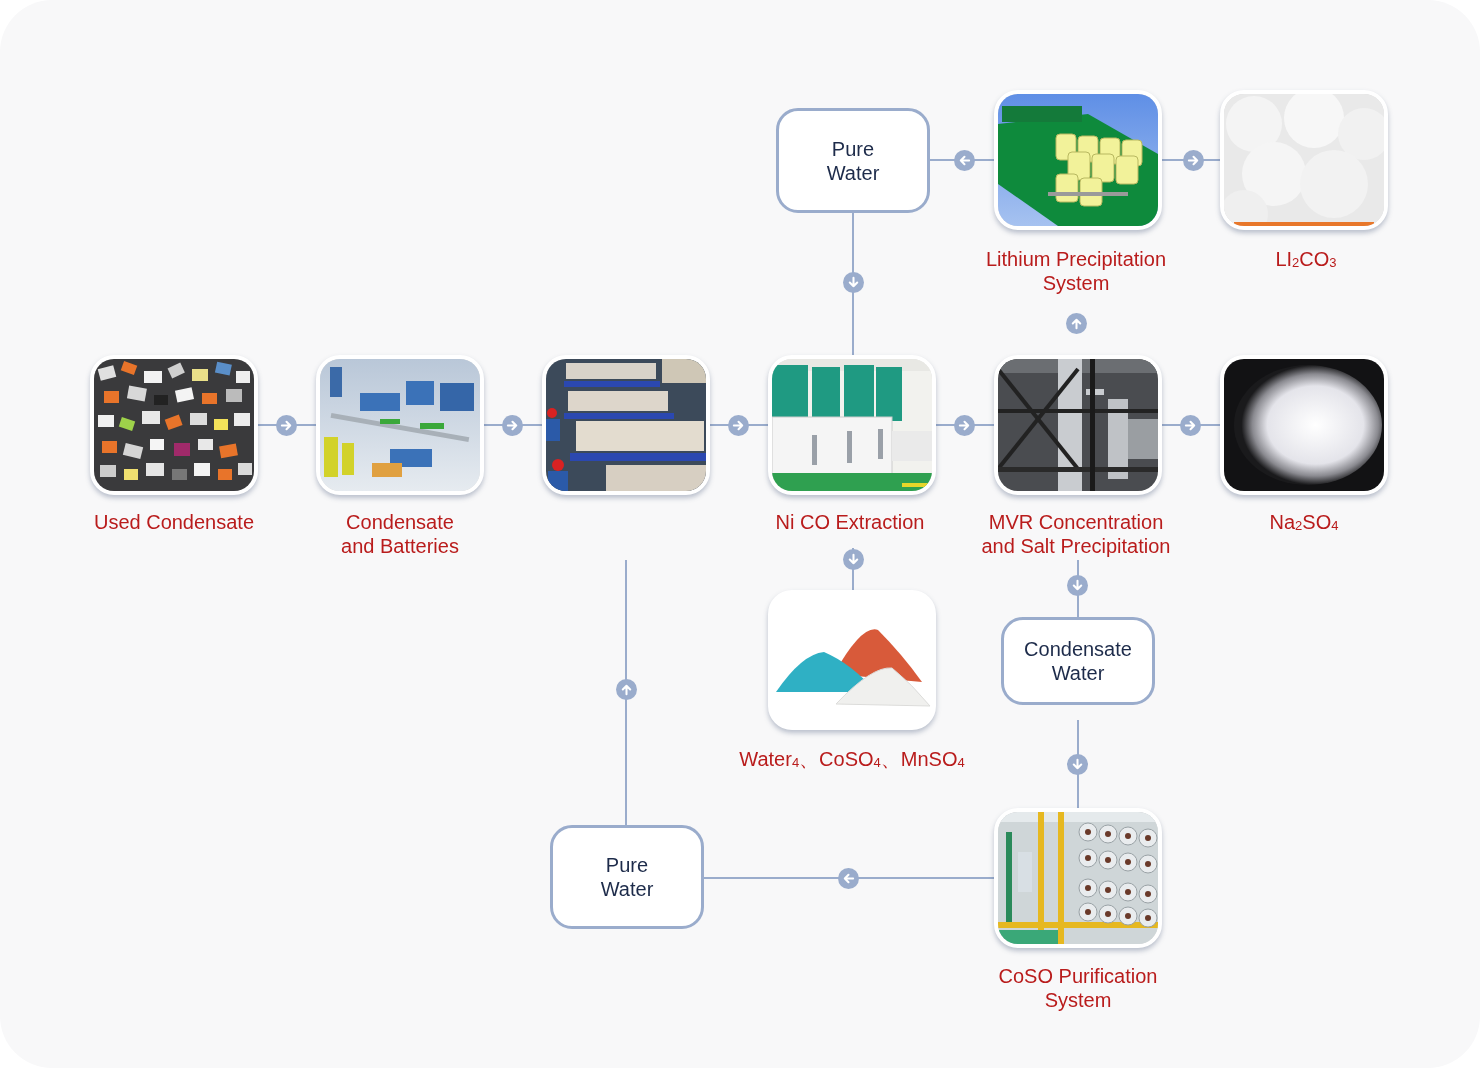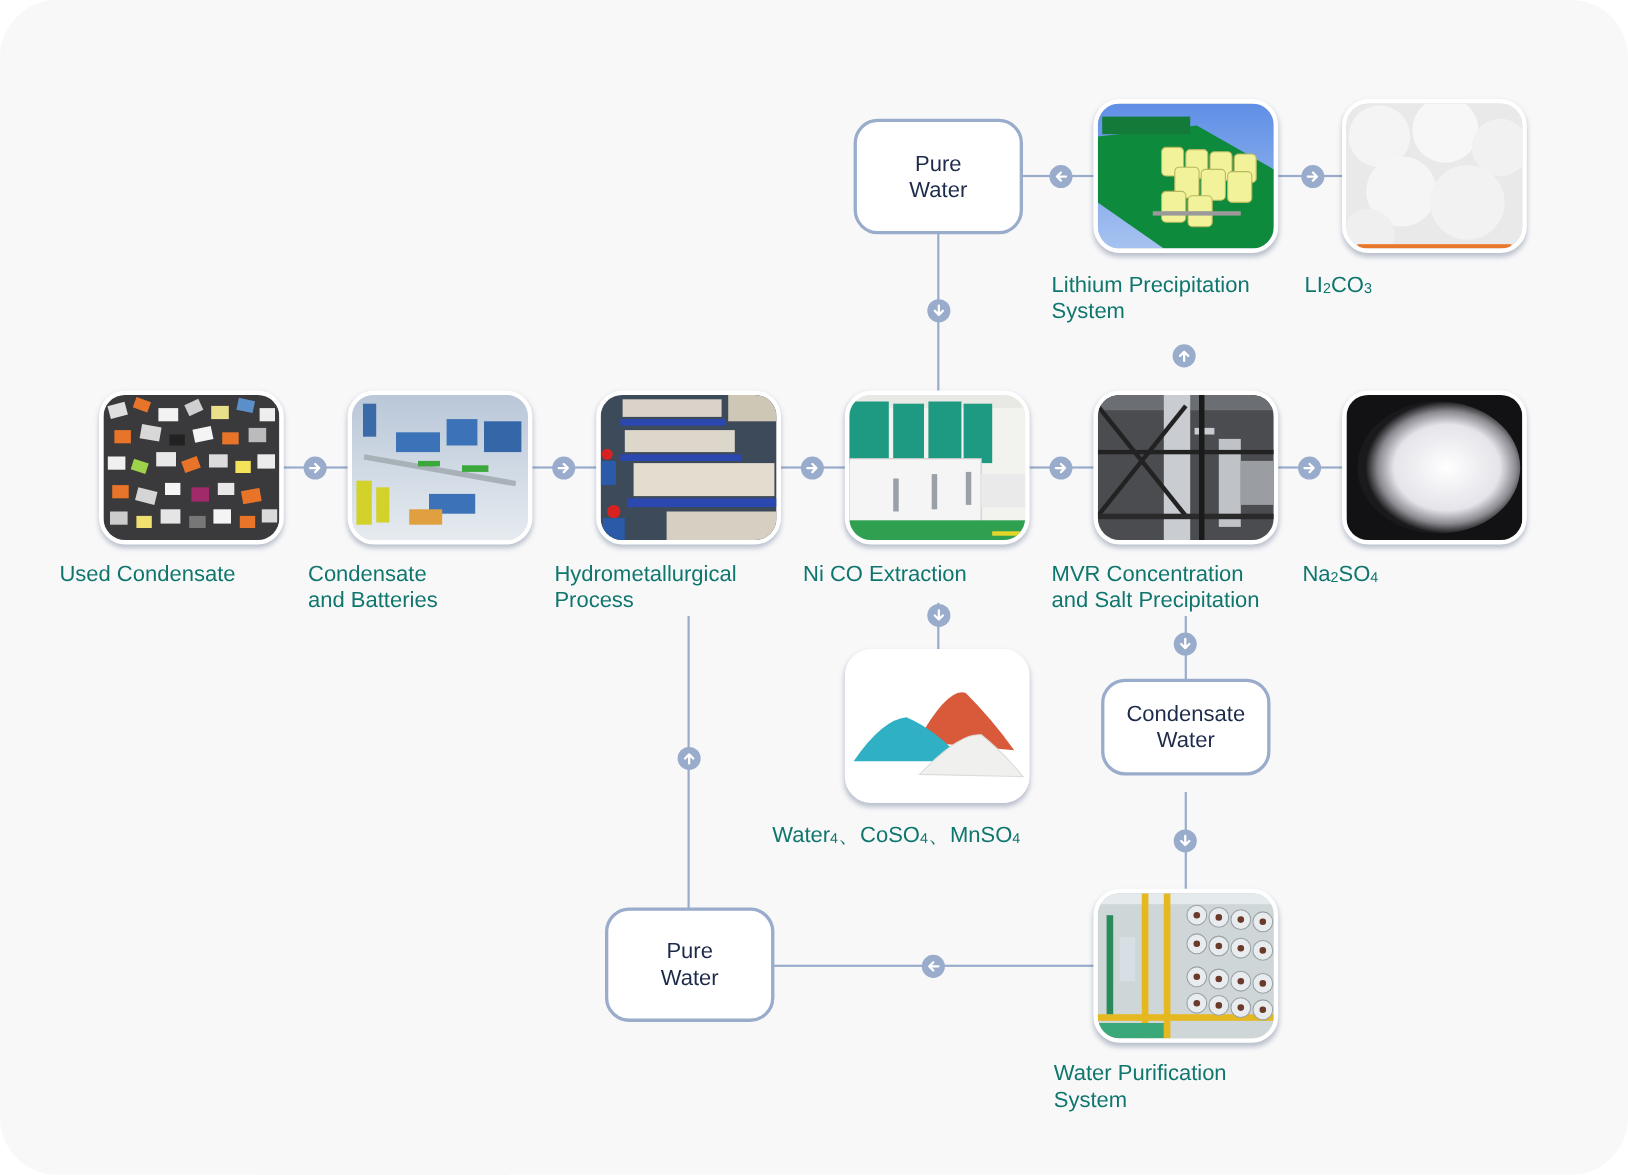--- a/index.html
+++ b/index.html
@@ -10,21 +10,21 @@
   .line { position:absolute; background:#9aaccc; }
   .arrow { position:absolute; width:21px; height:21px; border-radius:50%;
            background:#9aaccc; display:flex; align-items:center; justify-content:center; }
   .arrow svg { width:13px; height:13px; }
   .card { position:absolute; width:160px; height:132px; border:4px solid #ffffff; border-radius:24px;
           box-shadow:0 3px 5px rgba(70,85,120,0.35); overflow:hidden; background:#ddd; }
   .card.plain { border-color:#fff; background:#fff; }
   .box { position:absolute; background:#ffffff; border:3px solid #9aaccc; border-radius:22px;
          display:flex; align-items:center; justify-content:center; text-align:center;
          color:#1d2b4a; font-size:20px; line-height:24px; box-sizing:border-box; }
-  .label { position:absolute; color:#0f766e; font-size:20px; line-height:24px;
+  .label { position:absolute; text-align:center; color:#b91c1c; font-size:20px; line-height:24px;
            width:240px; }
   .label sub { font-size:13px; vertical-align:baseline; position:relative; top:1px; }
   .art { position:absolute; left:0; top:0; width:100%; height:100%; }
 </style>
 </head>
 <body>
 
 <div class="panel">
 
   <div class="line" style="left:256px;top:424px;width:66px;height:2px;"></div>
@@ -369,24 +369,20 @@
     </div>
   </div>
 
   <div class="label" style="left:54px;top:510px;">
     <div>Used Condensate</div>
   </div>
   <div class="label" style="left:280px;top:510px;">
     <div>Condensate</div>
     <div>and Batteries</div>
   </div>
-  <div class="label" style="left:504px;top:510px;">
-    <div>Hydrometallurgical</div>
-    <div>Process</div>
-  </div>
   <div class="label" style="left:730px;top:510px;">
     <div>Ni CO Extraction</div>
   </div>
   <div class="label" style="left:956px;top:510px;">
     <div>MVR Concentration</div>
     <div>and Salt Precipitation</div>
   </div>
   <div class="label" style="left:1184px;top:510px;">
     <span>Na</span><sub>2</sub><span>SO</span><sub>4</sub>
   </div>
@@ -397,17 +393,17 @@
   </div>
   <div class="label" style="left:1186px;top:247px;">
     <span>LI</span><sub>2</sub><span>CO</span><sub>3</sub>
   </div>
 
   <div class="label" style="left:702px;top:747px;width:300px;">
     <span>Water</span><sub>4</sub><span>、CoSO</span><sub>4</sub><span>、MnSO</span><sub>4</sub>
   </div>
 
   <div class="label" style="left:958px;top:964px;">
-    <div>Water Purification</div>
+    <div>CoSO Purification</div>
     <div>System</div>
   </div>
 
 </div>
 
 </body></html>

